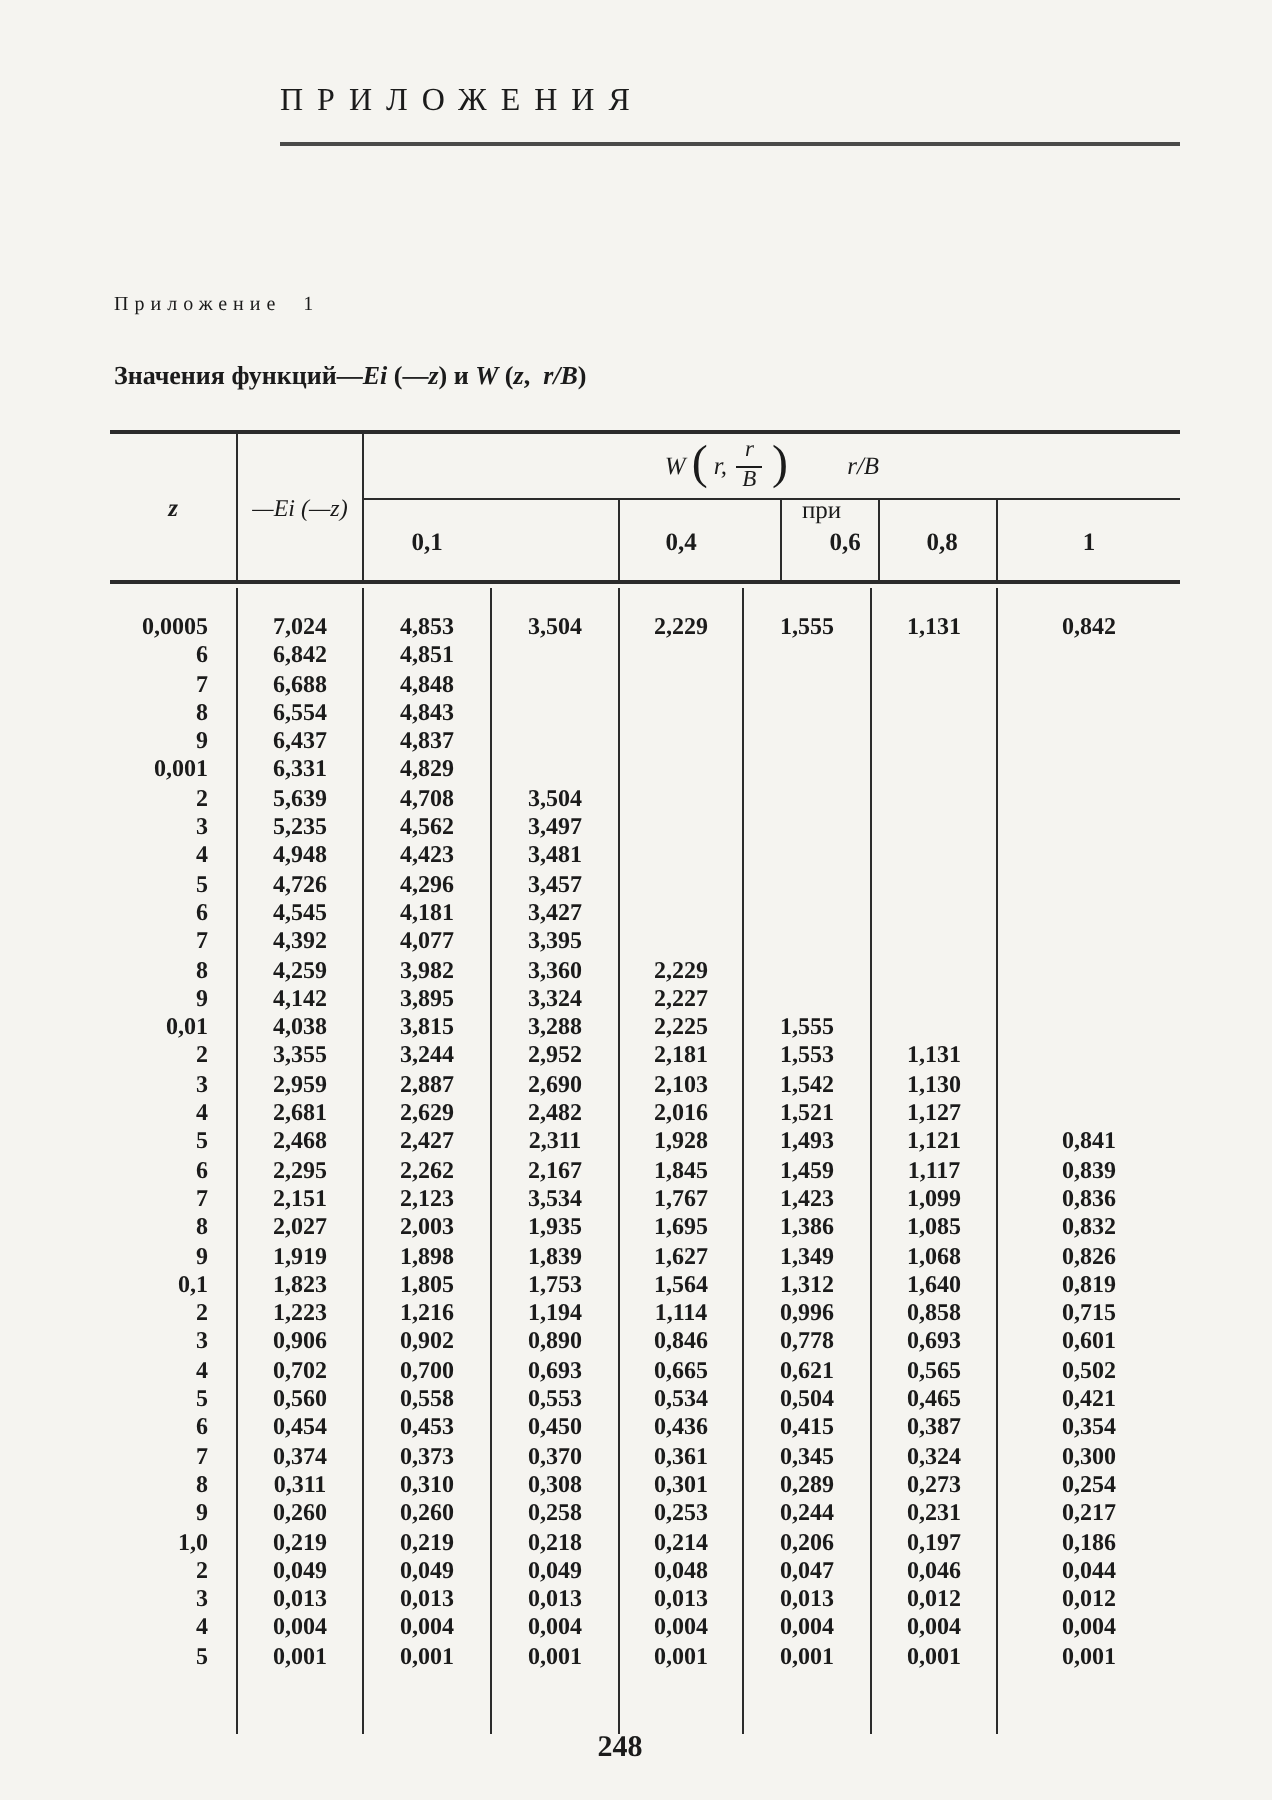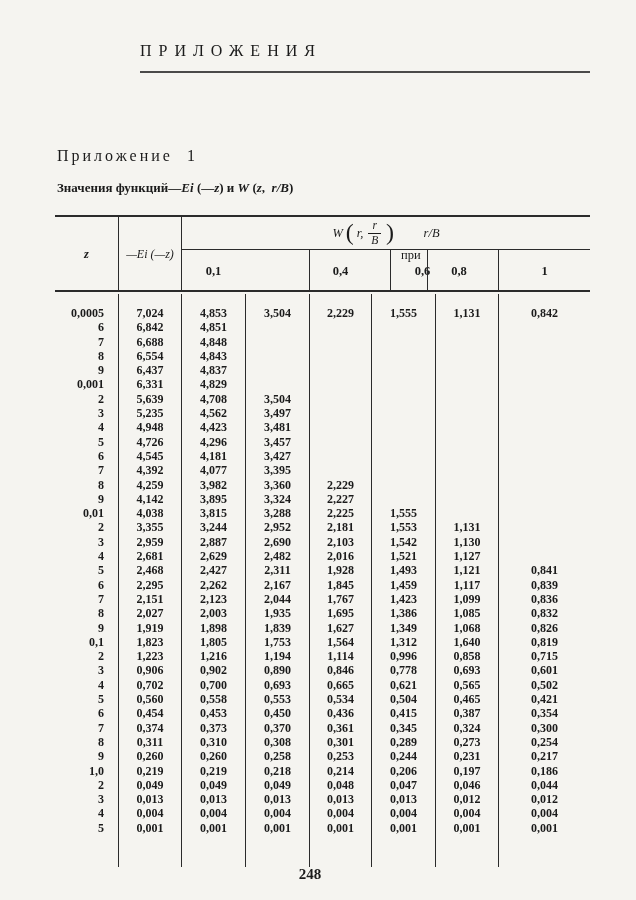--- a/index.html
+++ b/index.html
@@ -15,21 +15,21 @@
   .page-title {
     position:absolute; left:140px; top:42px;
     font-size:16px; font-weight:normal; letter-spacing:7px; white-space:pre;
   }
   .title-rule {
     position:absolute; left:140px; top:71px; width:450px; height:2px;
     background:var(--line); opacity:.85;
   }
   .appendix-label {
     position:absolute; left:57px; top:147px;
-    font-size:16px; letter-spacing:3px; white-space:pre;
+    font-size:10px; letter-spacing:3px; white-space:pre;
   }
   .subtitle {
     position:absolute; left:57px; top:180px;
     font-size:13px; font-weight:bold; white-space:pre;
   }
   .it { font-style:italic; }
   .page-number {
     position:absolute; left:290px; top:866px; width:40px;
     text-align:center; font-size:15px; font-weight:bold;
   }
@@ -48,21 +48,21 @@
   }
   .h-z   { left:0;    top:0; width:63px;  height:75px; font-weight:bold; }
   .h-ei  { left:63px; top:0; width:63px;  height:75px; border-left:1.5px solid var(--line); font-size:12px; }
   .h-span{ left:126px; top:0; width:409px; height:33px;
            border-left:1.5px solid var(--line); border-bottom:1.5px solid var(--line); }
   .h-sub { top:33px; height:42px; font-weight:bold; border-left:1.5px solid var(--line); font-size:12.5px; }
   .h-s0 { left:126px; width:64px; }
   .h-s1 { left:190px; width:64px; }
   .h-s2 { left:254px; width:62px; }
   .h-s3 { left:312px; width:64px;margin-left:23px; }
-  .h-s4 { left:372px; width:63px;text-align:right; }
+  .h-s4 { left:384px; width:63px;text-align:right; }
   .h-s5 { left:443px; width:92px; }
 
   .wfun { display:flex; align-items:center; gap:3px; font-size:12.5px; }
   .paren { font-size:24px; font-weight:300; line-height:1; transform:translateY(-1px); }
   .frac { display:inline-block; text-align:center; line-height:1; margin:0 2px; }
   .frac .fnum { display:block; padding:0 4px 1px; border-bottom:1px solid var(--ink); font-size:11.5px; }
   .frac .fden { display:block; padding-top:1px; font-size:11.5px; }
   .pri { margin-left:4px;margin-top:45px; }
 
   .tbody {
@@ -243,21 +243,21 @@
         <div class="cell">3,427</div>
         <div class="cell">3,395</div>
         <div class="cell">3,360</div>
         <div class="cell">3,324</div>
         <div class="cell">3,288</div>
         <div class="cell">2,952</div>
         <div class="cell">2,690</div>
         <div class="cell">2,482</div>
         <div class="cell">2,311</div>
         <div class="cell">2,167</div>
-        <div class="cell">2,044</div>
+        <div class="cell">3,534</div>
         <div class="cell">1,935</div>
         <div class="cell">1,839</div>
         <div class="cell">1,753</div>
         <div class="cell">1,194</div>
         <div class="cell">0,890</div>
         <div class="cell">0,693</div>
         <div class="cell">0,553</div>
         <div class="cell">0,450</div>
         <div class="cell">0,370</div>
         <div class="cell">0,308</div>

